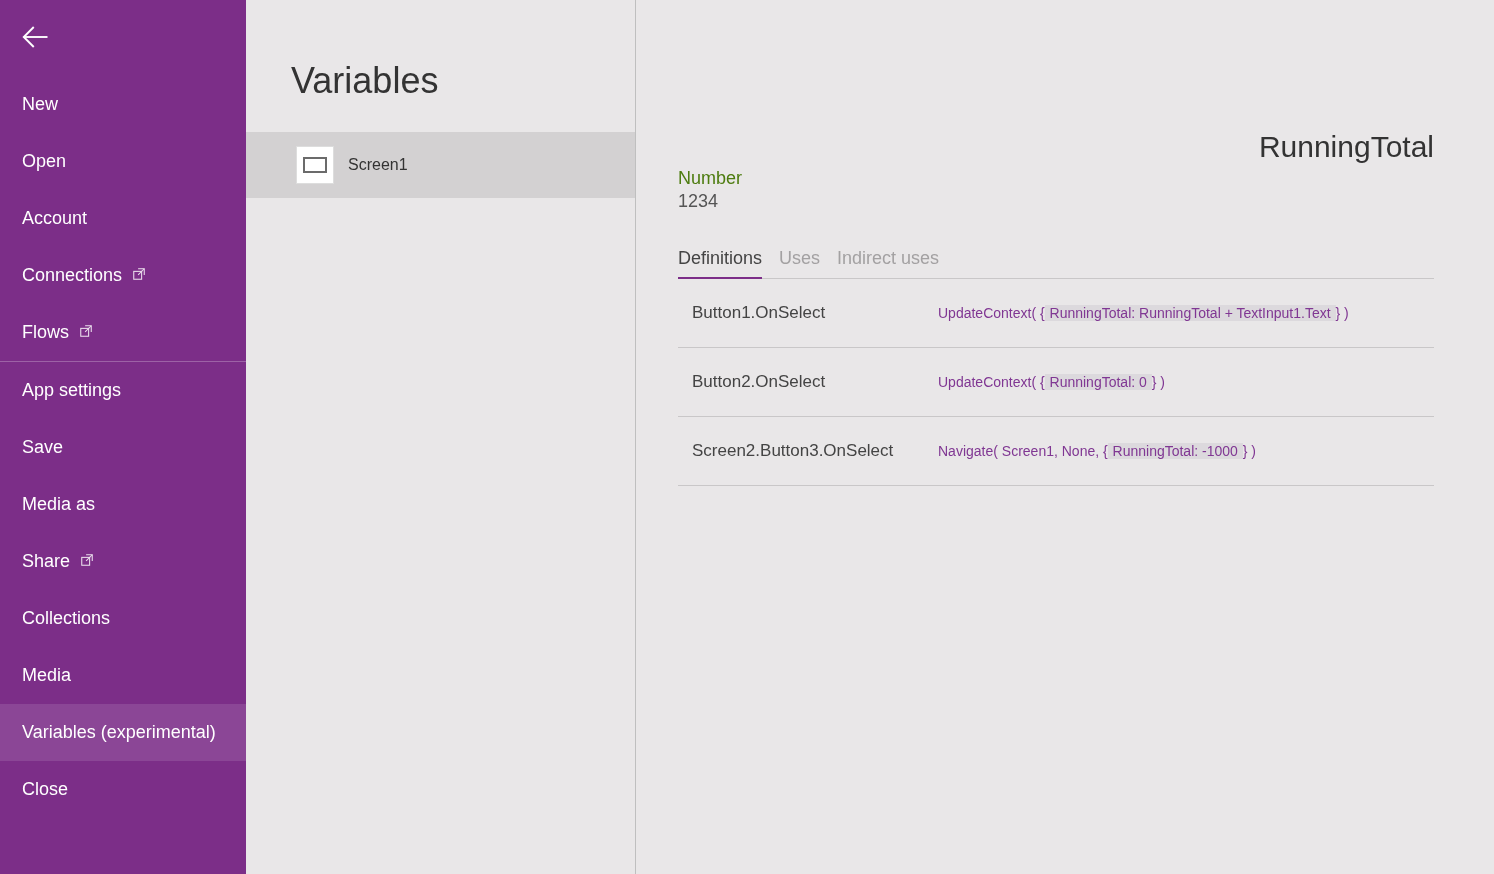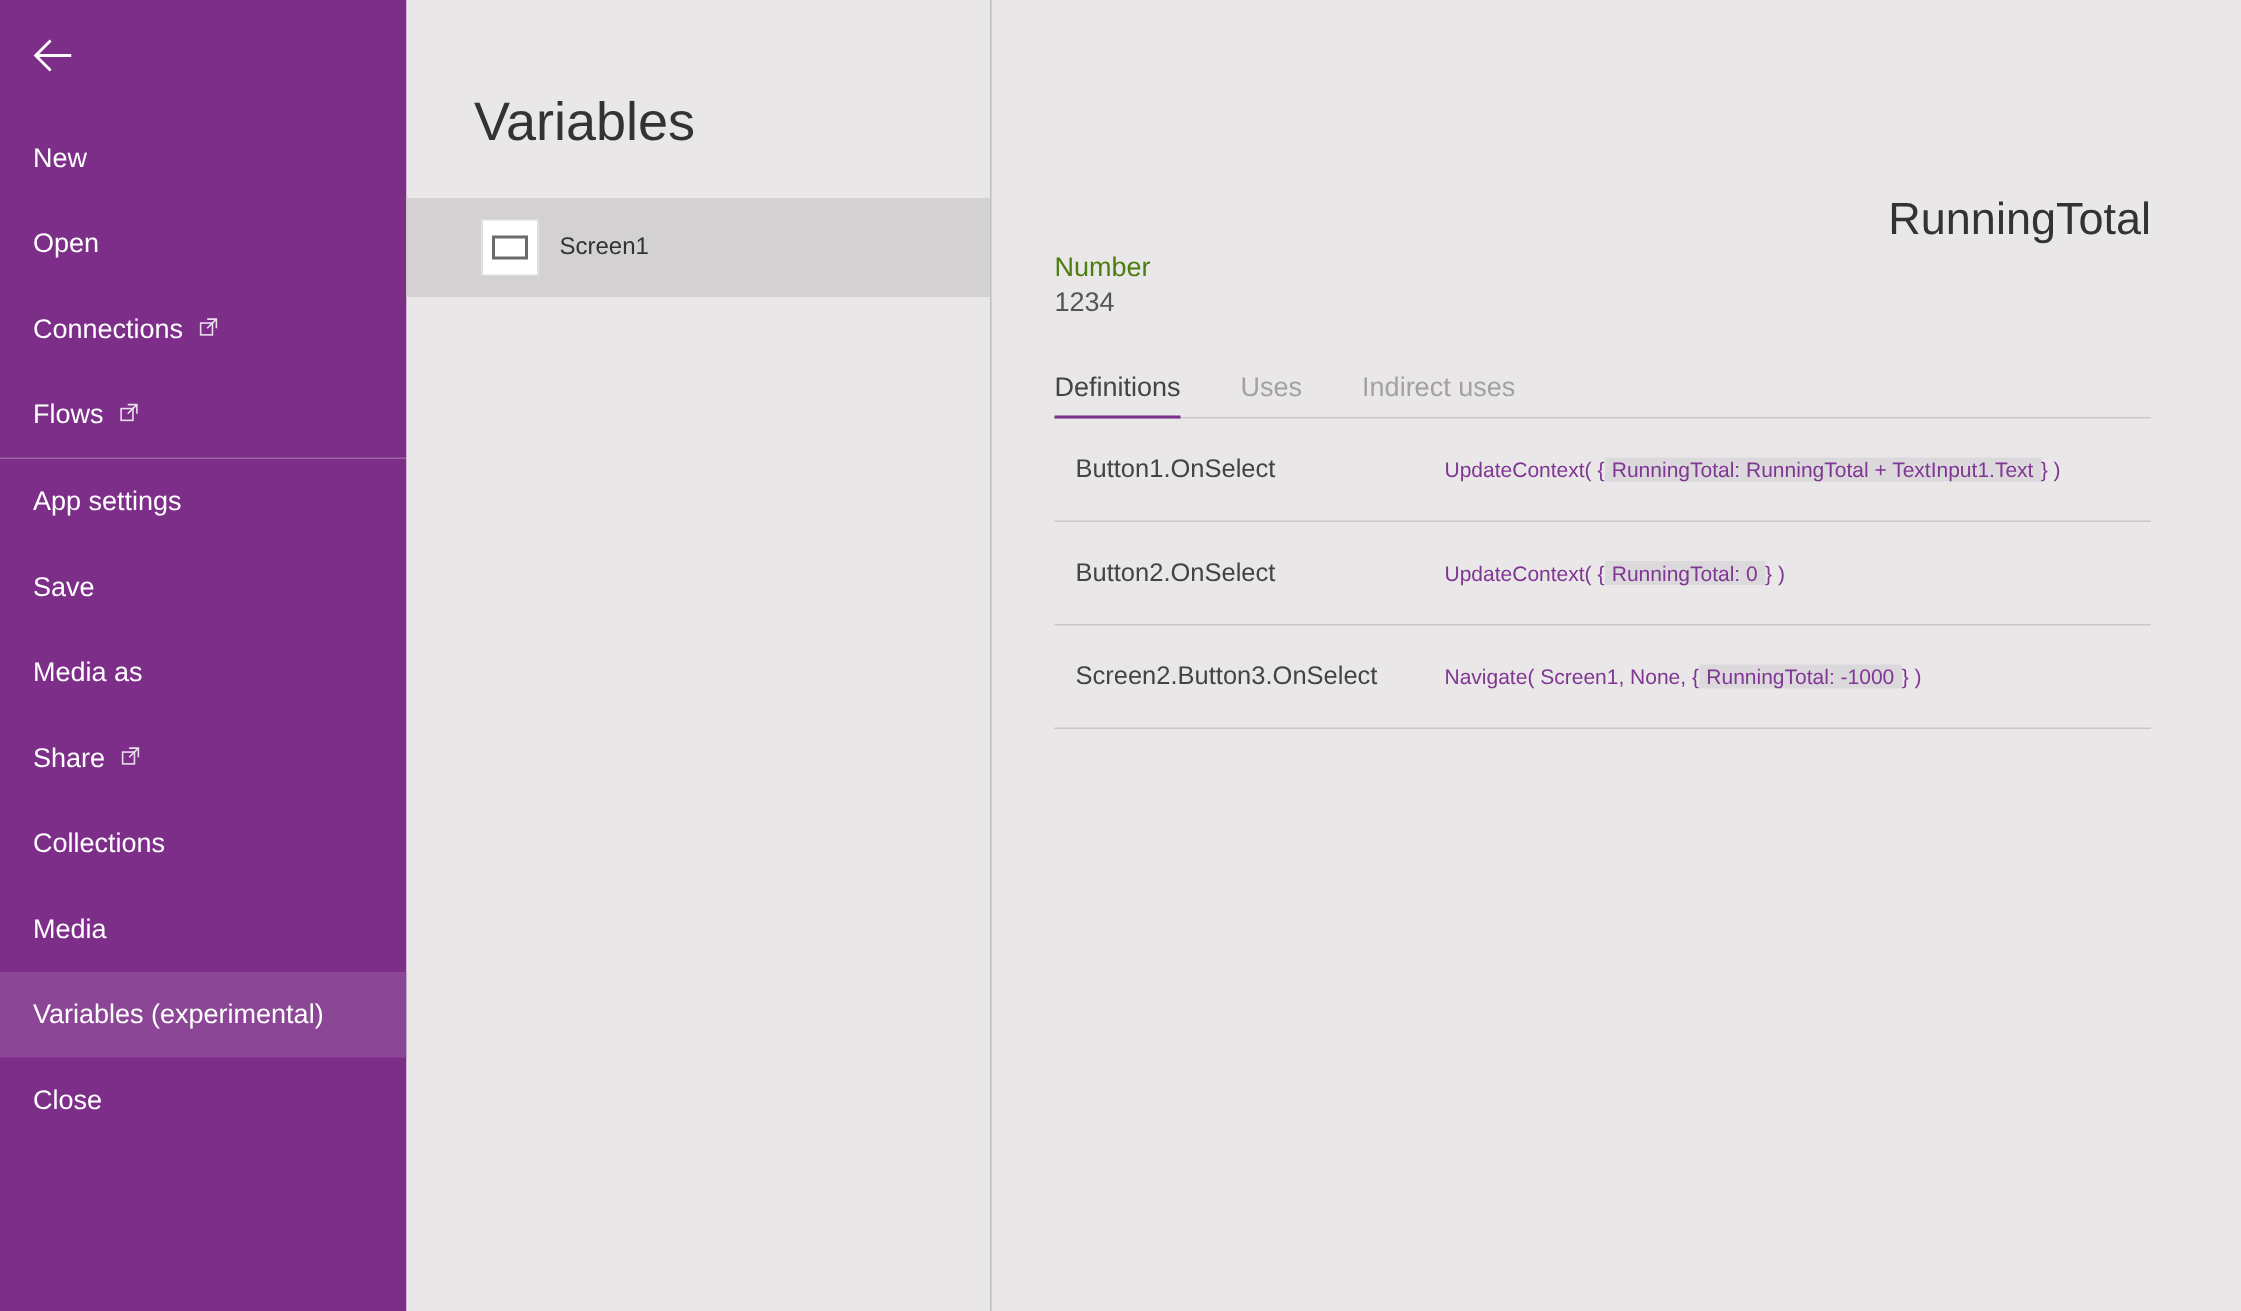--- a/index.html
+++ b/index.html
@@ -1,21 +1,21 @@
 <!DOCTYPE html>
 <html><head>
 <meta charset="utf-8">
 <style>
 * { margin: 0; padding: 0; box-sizing: border-box; font-family: "Segoe UI", "Segoe UI Light", Arial, sans-serif; }
 html, body { width: 100%; height: 100%; }
 body { display: flex; width: 1494px; height: 874px; background: #e9e7e8; overflow: hidden; }
 
 
 .sidebar {
-  width: 271px;
+  width: 246px;
   height: 100%;
   background: #7c2e88;
   color: #fff;
   display: flex;
   flex-direction: column;
   font-weight: 300;
 }
 .back-arrow {
   padding: 22px 0 20px 20px;
   cursor: pointer;
@@ -73,21 +73,21 @@
 .detail {
   flex: 1;
   padding: 130px 60px 0 42px;
 }
 .var-name { font-size: 30px; font-weight: 400; color: #333; margin-bottom: 4px; text-align: right; }
 .var-type { font-size: 18px; color: #4d7c0f; margin-bottom: 2px; }
 .var-value { font-size: 18px; color: #555; margin-bottom: 36px; }
 
 .tabs {
   display: flex;
-  gap: 40px;
+  gap: 17px;
   border-bottom: 1px solid #c9c7c8;
 }
 .tab {
   font-size: 18px;
   color: #a3a1a2;
   padding-bottom: 8px;
   cursor: pointer;
   font-weight: 400;
 }
 .tab.active {
@@ -131,20 +131,23 @@
     </span>
   </div>
   <ul class="nav-list" id="nav-list">
       <li class="nav-item">
         <span>New</span>
       </li>
       <li class="nav-item">
         <span>Open</span>
       </li>
       <li class="nav-item">
+        <span>Account</span>
+      </li>
+      <li class="nav-item">
         <span>Connections</span>
         <span class="ext-icon"><svg viewBox="0 0 16 16" fill="none" stroke="#fff" stroke-width="1.2">
             <rect x="2" y="5" width="9" height="9"></rect>
             <polyline points="7,2 14,2 14,9"></polyline>
             <line x1="14" y1="2" x2="7" y2="9"></line>
           </svg></span>
       </li>
       <li class="nav-item">
         <span>Flows</span>
         <span class="ext-icon"><svg viewBox="0 0 16 16" fill="none" stroke="#fff" stroke-width="1.2">

